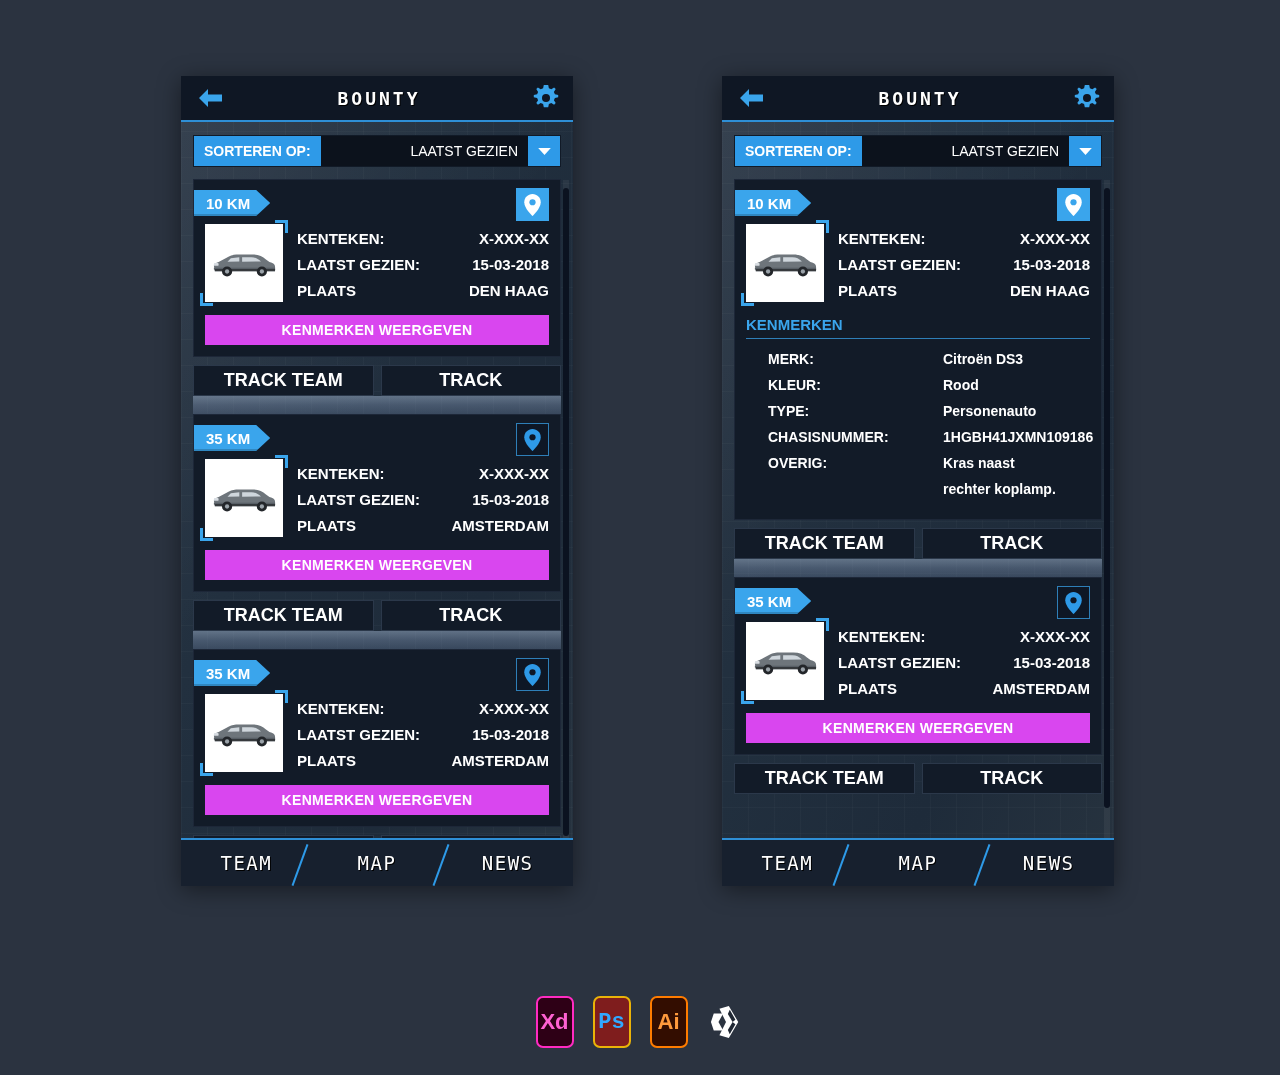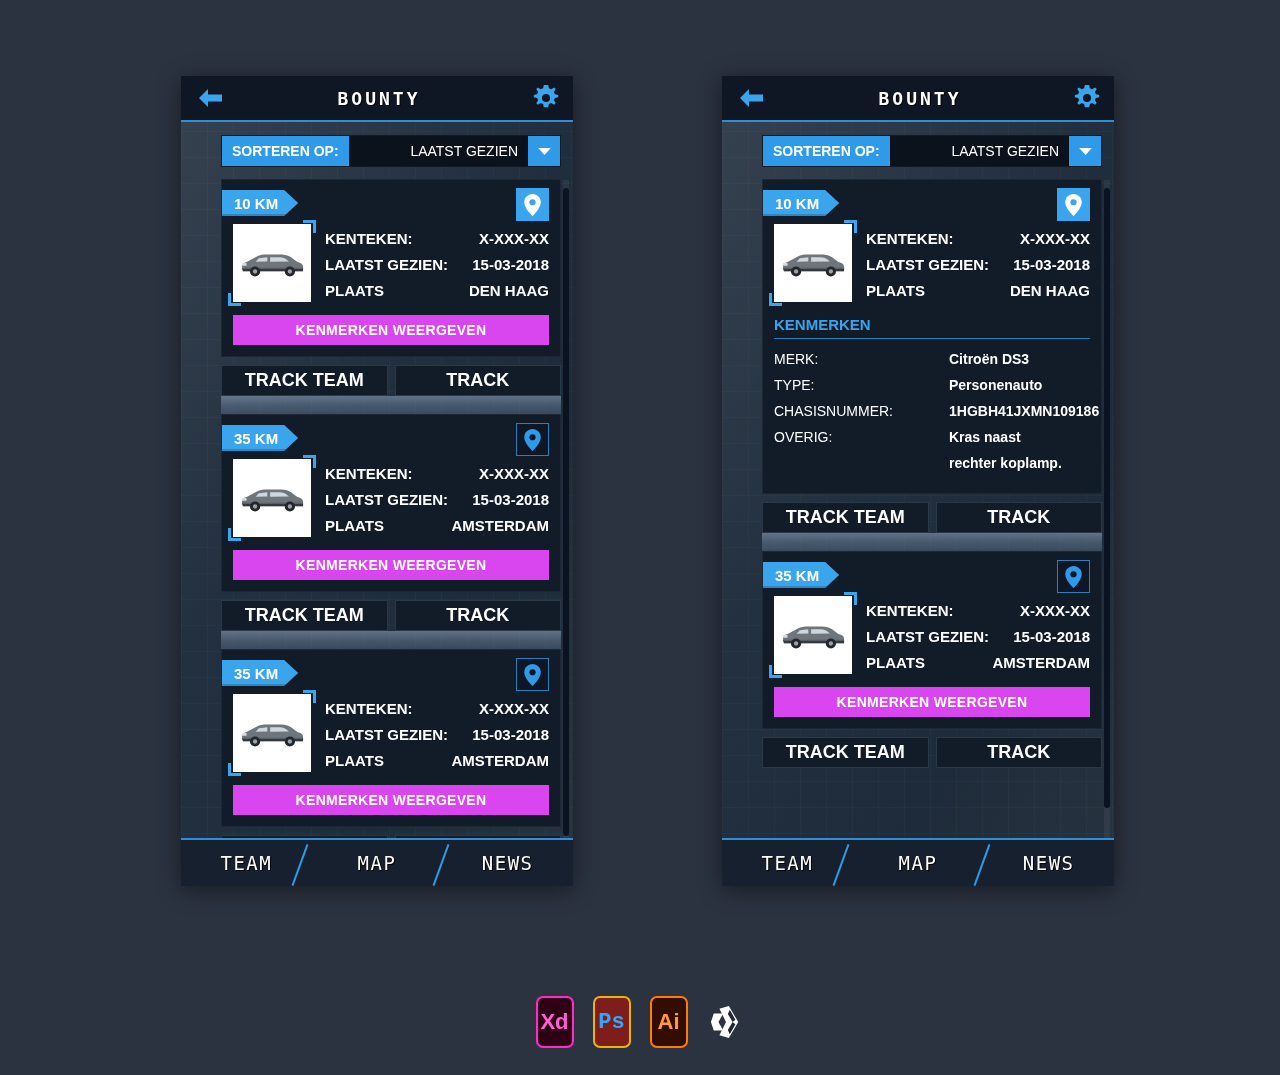--- a/index.html
+++ b/index.html
@@ -54,21 +54,20 @@
 
   
   .panel-body {
     position: relative;
     height: 764px;
     background:
       repeating-linear-gradient(0deg,   rgba(255,255,255,0.022) 0 1px, transparent 1px 26px),
       repeating-linear-gradient(90deg,  rgba(255,255,255,0.022) 0 1px, transparent 1px 26px),
       linear-gradient(115deg, #2b3746 0%, #22303f 35%, #1e2b3a 70%, #27333f 100%);
     overflow: hidden;
-    padding-left: 28px;
   }
   .panel-body::after{
     content:"";
     position:absolute; left:0; top:0; right:0; height:100%;
     background: linear-gradient(128deg, rgba(255,255,255,0.05) 0%, rgba(255,255,255,0) 42%);
     pointer-events:none;
   }
 
   
   .sort-bar {
@@ -209,21 +208,21 @@
   .kenmerken { margin-top: 12px; }
   .kenmerken-title {
     color: #3aa5ec;
     font-size: 15px;
     font-weight: bold;
     padding-bottom: 5px;
     border-bottom: 1px solid #2e7fb8;
   }
   .spec-rows { padding: 7px 0 6px 0; }
   .spec-row { display: flex; color: #ffffff; font-size: 14px; line-height: 26px; }
-  .spec-row .sk { flex: 0 0 175px; font-weight: normal; }
+  .spec-row .sk { flex: 0 0 175px; font-weight: bold; margin-left: 22px; }
   .spec-row .sv { flex: 1 1 auto; font-weight: bold; white-space: pre-line; }
   .kenmerken-hide {
     border-top: 1px solid #2e7fb8;
     text-align: center;
     color: #3aa5ec;
     font-size: 14px;
     font-weight: bold;
     padding-top: 9px;
     padding-bottom: 3px;
     cursor: pointer;
@@ -600,20 +599,24 @@
               </div>
             </div>
             <div class="kenmerken">
               <div class="kenmerken-title">KENMERKEN</div>
               <div class="spec-rows">
                 <div class="spec-row">
                   <span class="sk">MERK:</span>
                   <span class="sv">Citroën DS3</span>
                 </div>
                 <div class="spec-row">
+                  <span class="sk">KLEUR:</span>
+                  <span class="sv">Rood</span>
+                </div>
+                <div class="spec-row">
                   <span class="sk">TYPE:</span>
                   <span class="sv">Personenauto</span>
                 </div>
                 <div class="spec-row">
                   <span class="sk">CHASISNUMMER:</span>
                   <span class="sv">1HGBH41JXMN109186</span>
                 </div>
                 <div class="spec-row">
                   <span class="sk">OVERIG:</span>
                   <span class="sv">Kras naast

